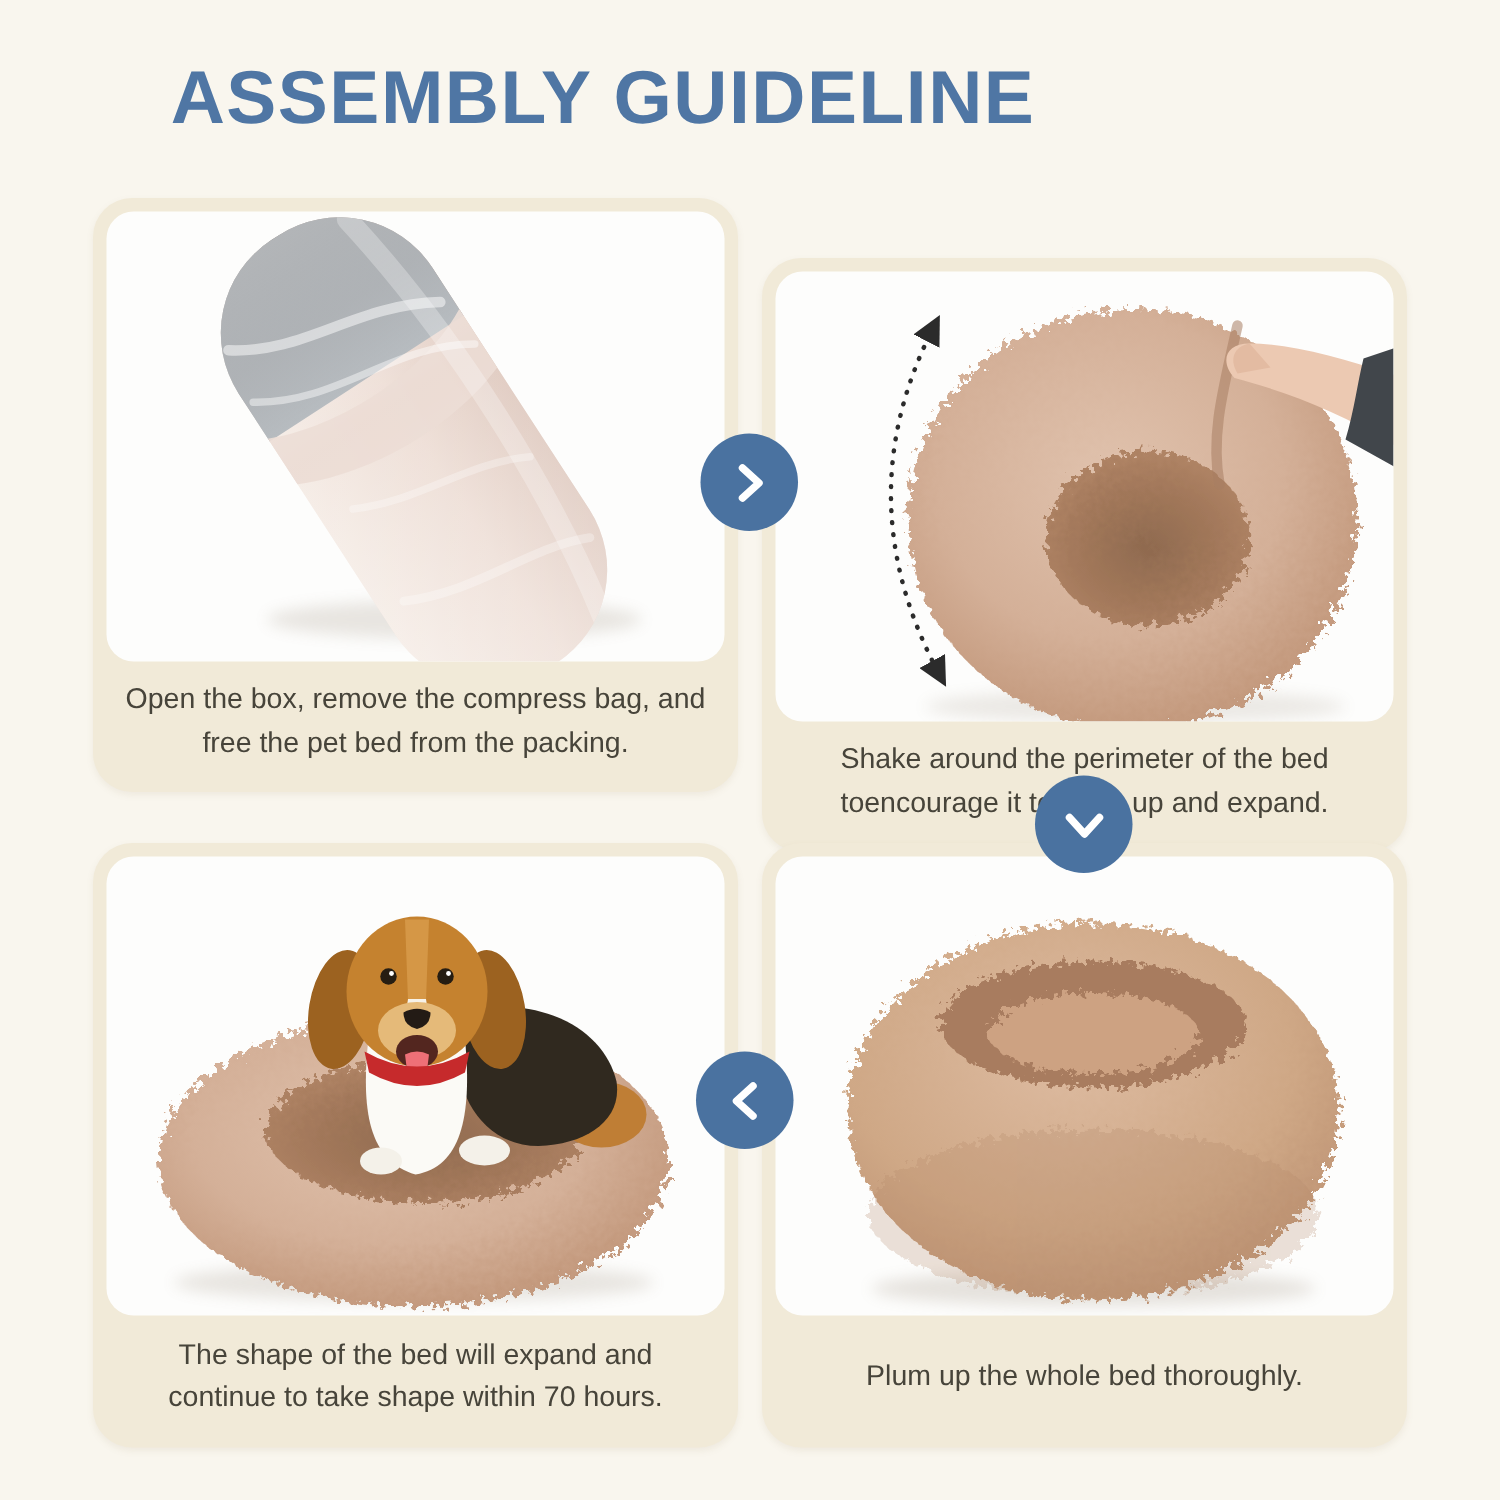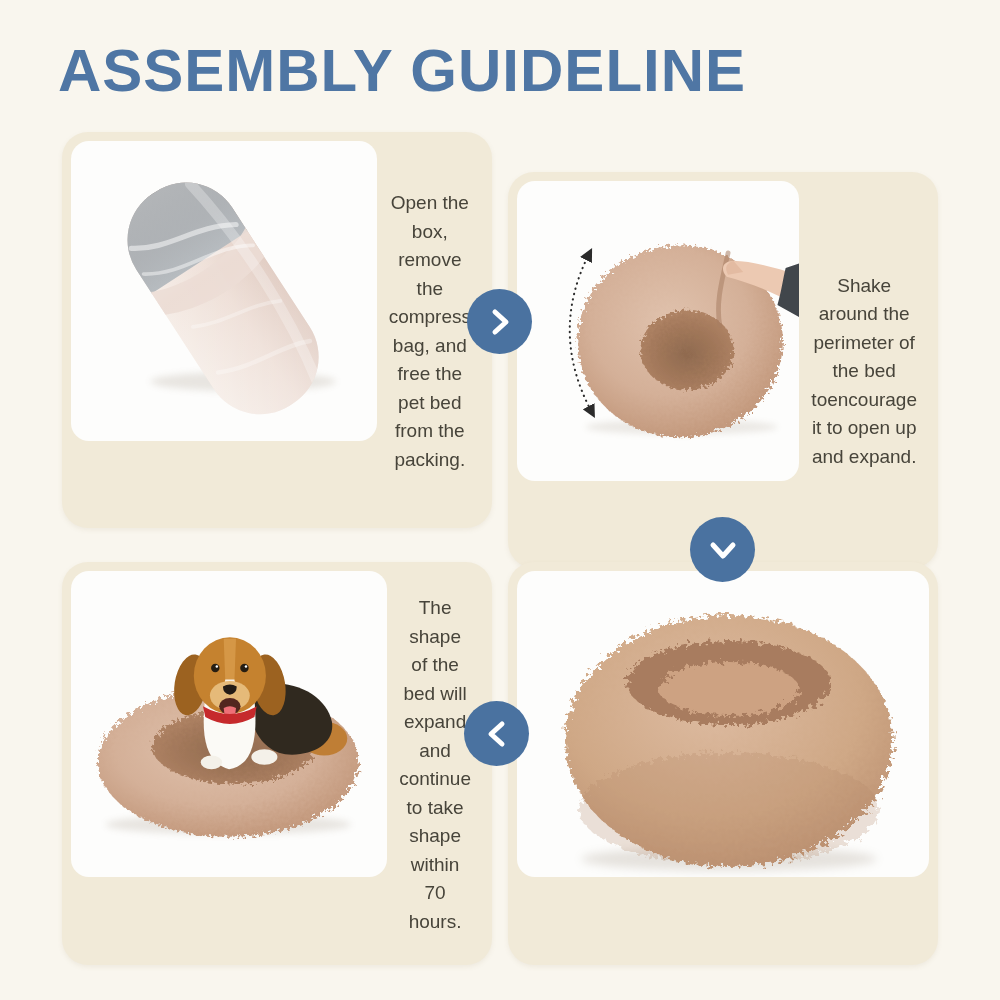--- a/index.html
+++ b/index.html
@@ -6,28 +6,28 @@
   html,body { width:1000px; height:1000px; }
   body {
     position:relative;
     background: var(--page-background, #f9f6ee);
     font-family: "Liberation Sans", "DejaVu Sans", sans-serif;
     overflow:hidden;
   }
   .title {
     position:absolute; top:36px; left:0; width:804px;
     text-align:center; white-space:nowrap;
-    font-size:60px; font-weight:bold; letter-spacing:1px;
+    font-size:50px; font-weight:bold; letter-spacing:1px;
     color: var(--title-blue, #4f76a4);
   }
   .card {
     position:absolute;
     background: var(--card-background, #f1ead8);
     border-radius:26px;
-    display:flex; flex-direction:row;
+    display:flex; flex-direction:column;
     padding:9px 9px 0 9px;
     box-shadow: 0 2px 5px rgba(150,130,90,0.10);
   }
   .card.c1 { left:62px;  top:132px; width:430px; height:396px; }
   .card.c2 { left:508px; top:132px; width:430px; height:396px;margin-top:40px; }
   .card.c3 { left:62px;  top:562px; width:430px; height:403px; }
   .card.c4 { left:508px; top:562px; width:430px; height:403px; }
   .photo {
     width:412px; border-radius:18px; overflow:hidden;
     background: var(--image-background, #fdfdfc);
@@ -197,20 +197,23 @@
     <svg viewBox="0 0 412 306">
       <ellipse cx="212" cy="288" rx="148" ry="12" fill="#8a7a66" opacity="0.2" filter="url(#soft)"></ellipse>
       <g>
         <ellipse cx="212" cy="170" rx="164" ry="126" fill="url(#bed4Grad)" filter="url(#fluff)"></ellipse>
         <ellipse cx="212" cy="238" rx="150" ry="56" fill="#b2886a" opacity="0.25" filter="url(#fluff)"></ellipse>
         <ellipse cx="212" cy="112" rx="102" ry="42" fill="#a87c5e" filter="url(#fluff)"></ellipse>
         <ellipse cx="212" cy="118" rx="70" ry="27" fill="#cda282" filter="url(#fluff)"></ellipse>
       </g>
     </svg>
   </div>
+  <div class="caption-wrap">
+    <p class="caption">Plum up the whole bed  thoroughly.</p>
+  </div>
 </section>
 
 <div class="flow-arrow arrow-right">
   <svg viewBox="0 0 34 34">
     <path d="M12,7 L23,17 L12,27" fill="none" stroke="#ffffff" stroke-width="5" stroke-linecap="round" stroke-linejoin="round"></path>
   </svg>
 </div>
 <div class="flow-arrow arrow-down">
   <svg viewBox="0 0 34 34">
     <path d="M7,12 L17,23 L27,12" fill="none" stroke="#ffffff" stroke-width="5" stroke-linecap="round" stroke-linejoin="round"></path>

